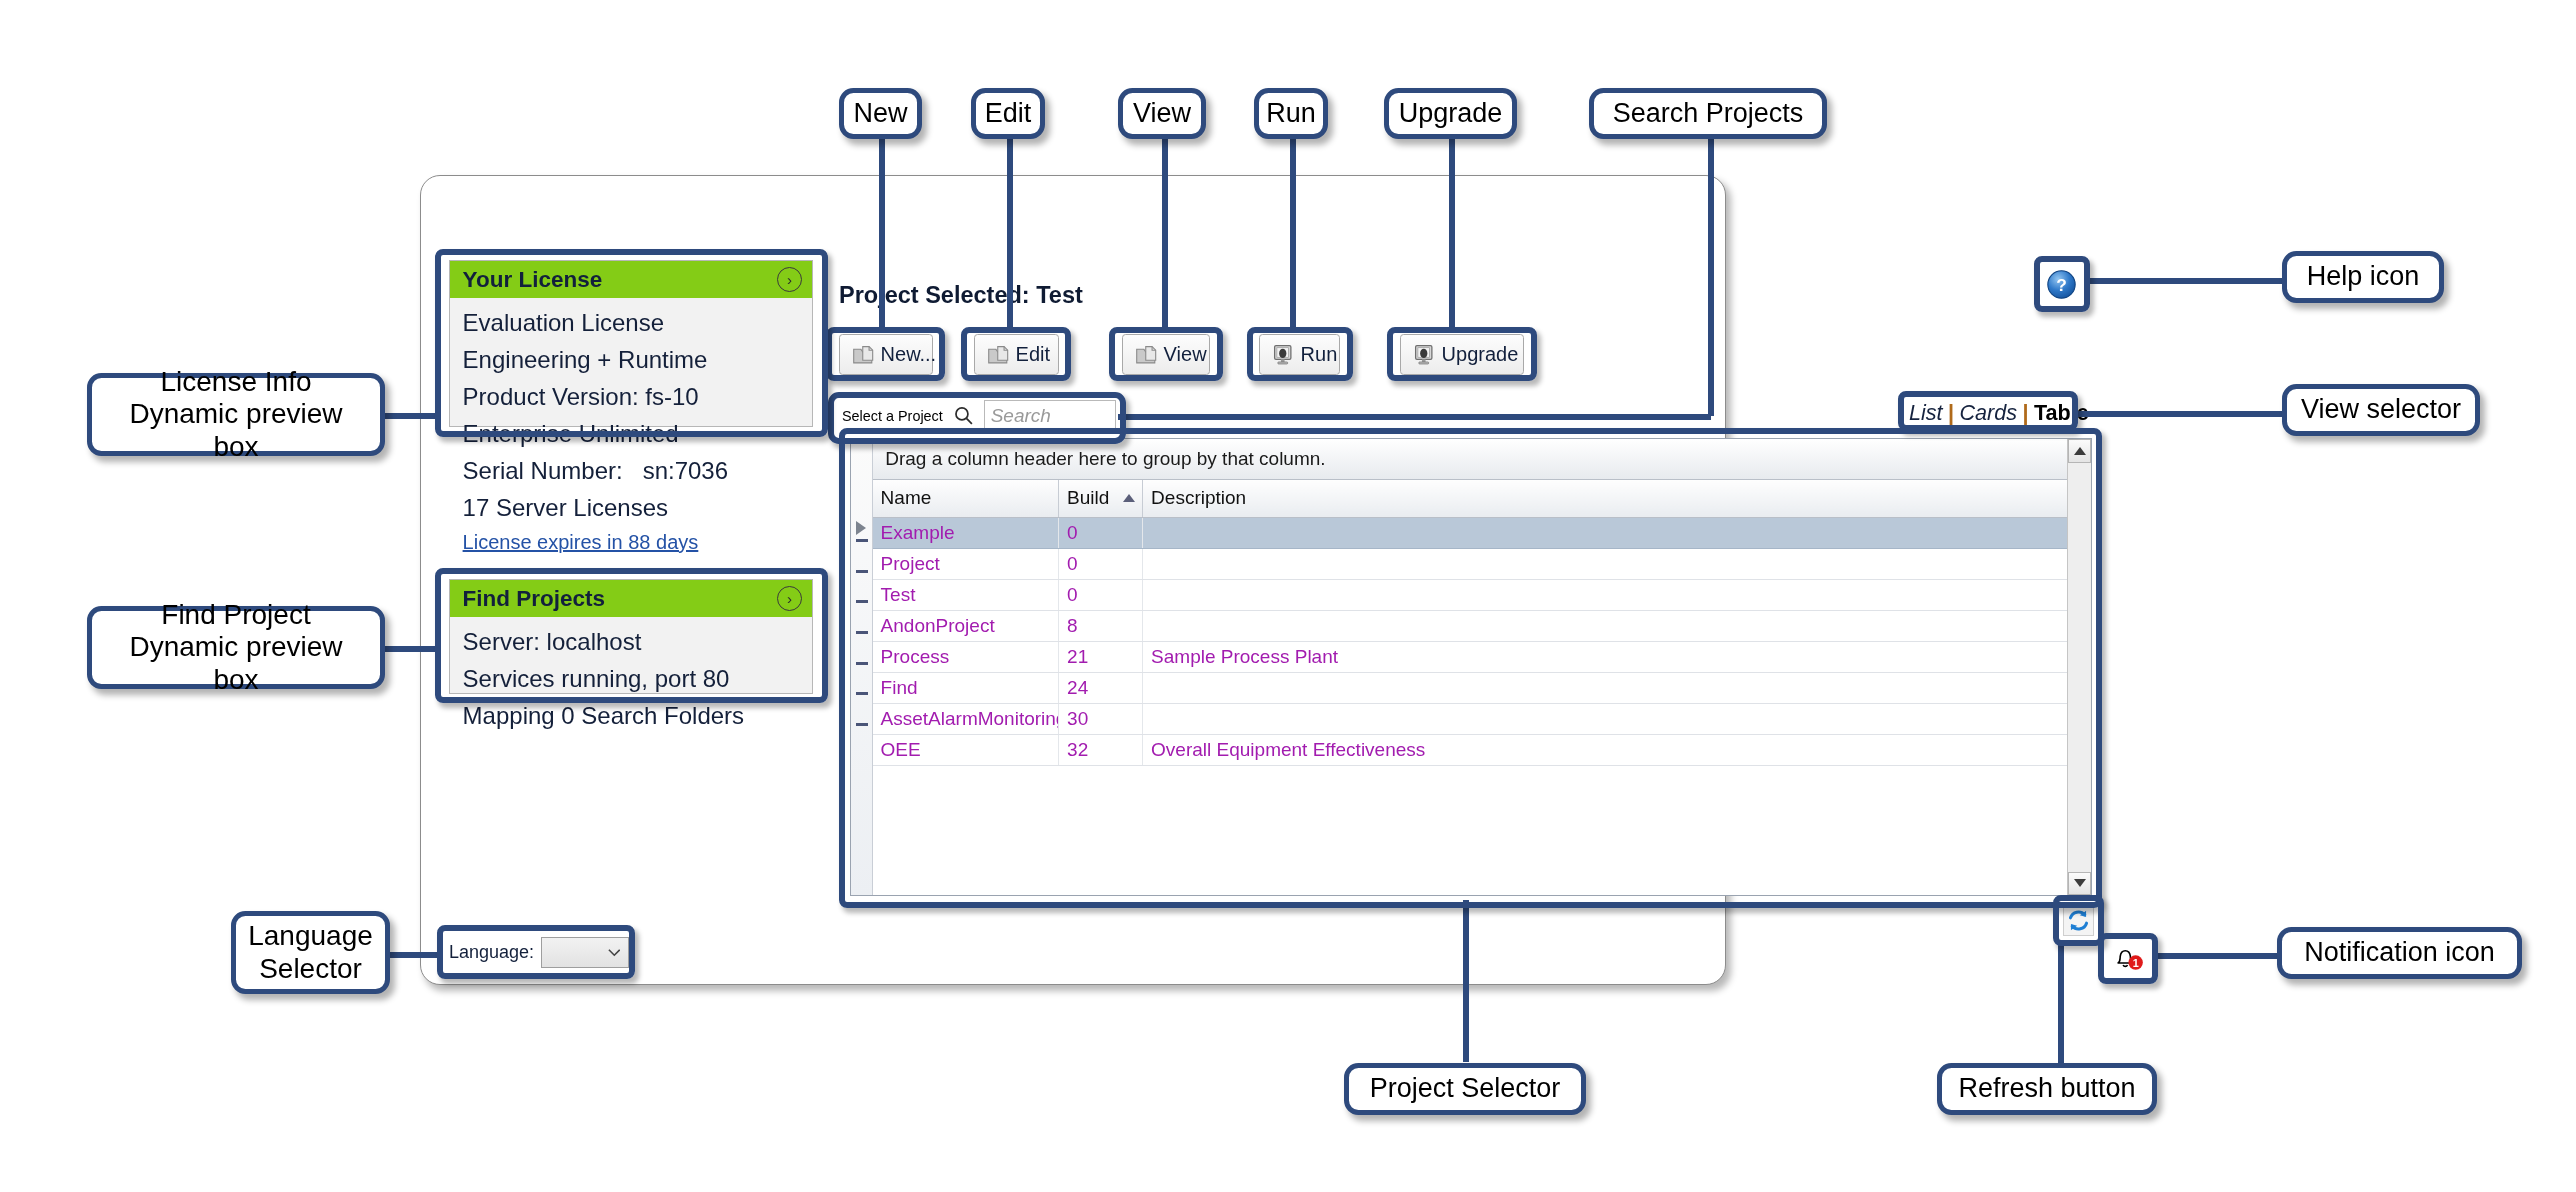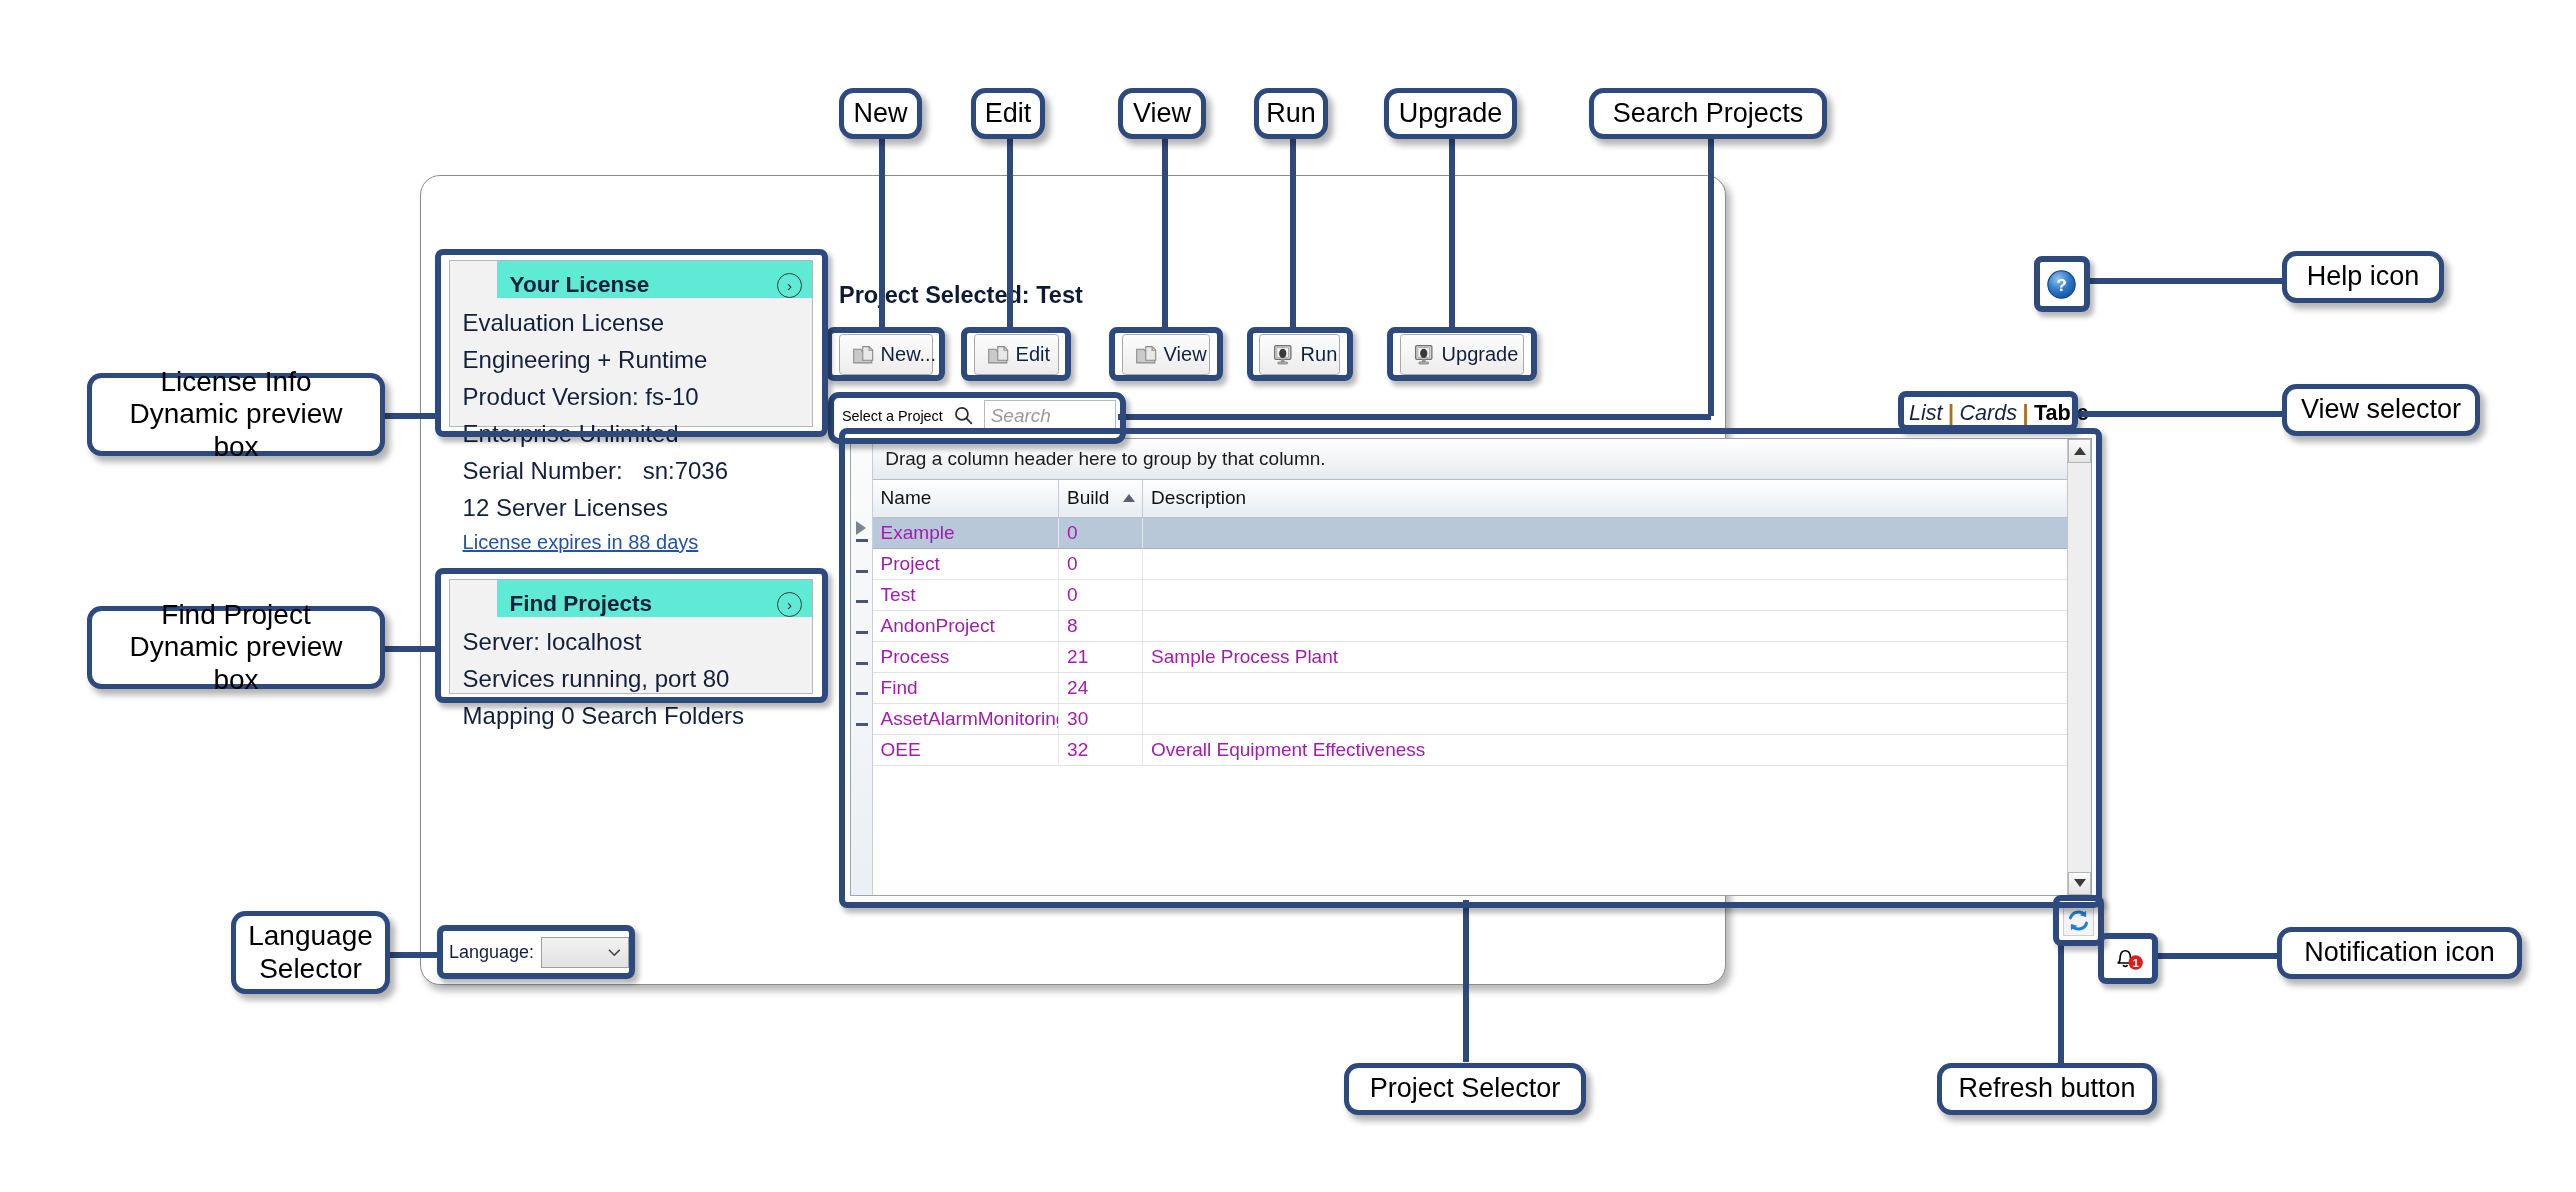--- a/index.html
+++ b/index.html
@@ -78,28 +78,27 @@
 
   
   .preview-panel {
     position: absolute;
     background: #f2f2f2;
     border: 0.9px solid #b7b7b7;
     box-sizing: border-box;
     z-index: 20;
   }
   .panel-head {
-    background: #5eead4;
+    background: #84cc16;
     height: 37px;
     display: flex;
-    align-items: flex-end;
+    align-items: center;
     justify-content: space-between;
     padding: 0 10px 0 12.6px;
     box-sizing: border-box;
-    margin-left: 47px;
   }
   .panel-title {
     font-size: 22.5px;
     font-weight: bold;
     color: #12203c;
   }
   .circle-btn {
     width: 25px; height: 25px;
     border: 1.8px solid #3a3a3a;
     border-radius: 50%;
@@ -356,21 +355,21 @@
     <div class="panel-head">
       <span class="panel-title">Your License</span>
       <span class="circle-btn">›</span>
     </div>
     <div class="panel-body">
       <div class="panel-row">Evaluation License</div>
       <div class="panel-row">Engineering + Runtime</div>
       <div class="panel-row">Product Version: fs-10</div>
       <div class="panel-row">Enterprise Unlimited</div>
       <div class="panel-row">Serial Number:   sn:7036</div>
-      <div class="panel-row">12 Server Licenses</div>
+      <div class="panel-row">17 Server Licenses</div>
       <a class="panel-link" href="#">License expires in 88 days</a>
     </div>
   </div>
 
   <div class="preview-panel" style="left:449px; top:579px; width:364px; height:115px;">
     <div class="panel-head">
       <span class="panel-title">Find Projects</span>
       <span class="circle-btn">›</span>
     </div>
     <div class="panel-body">

